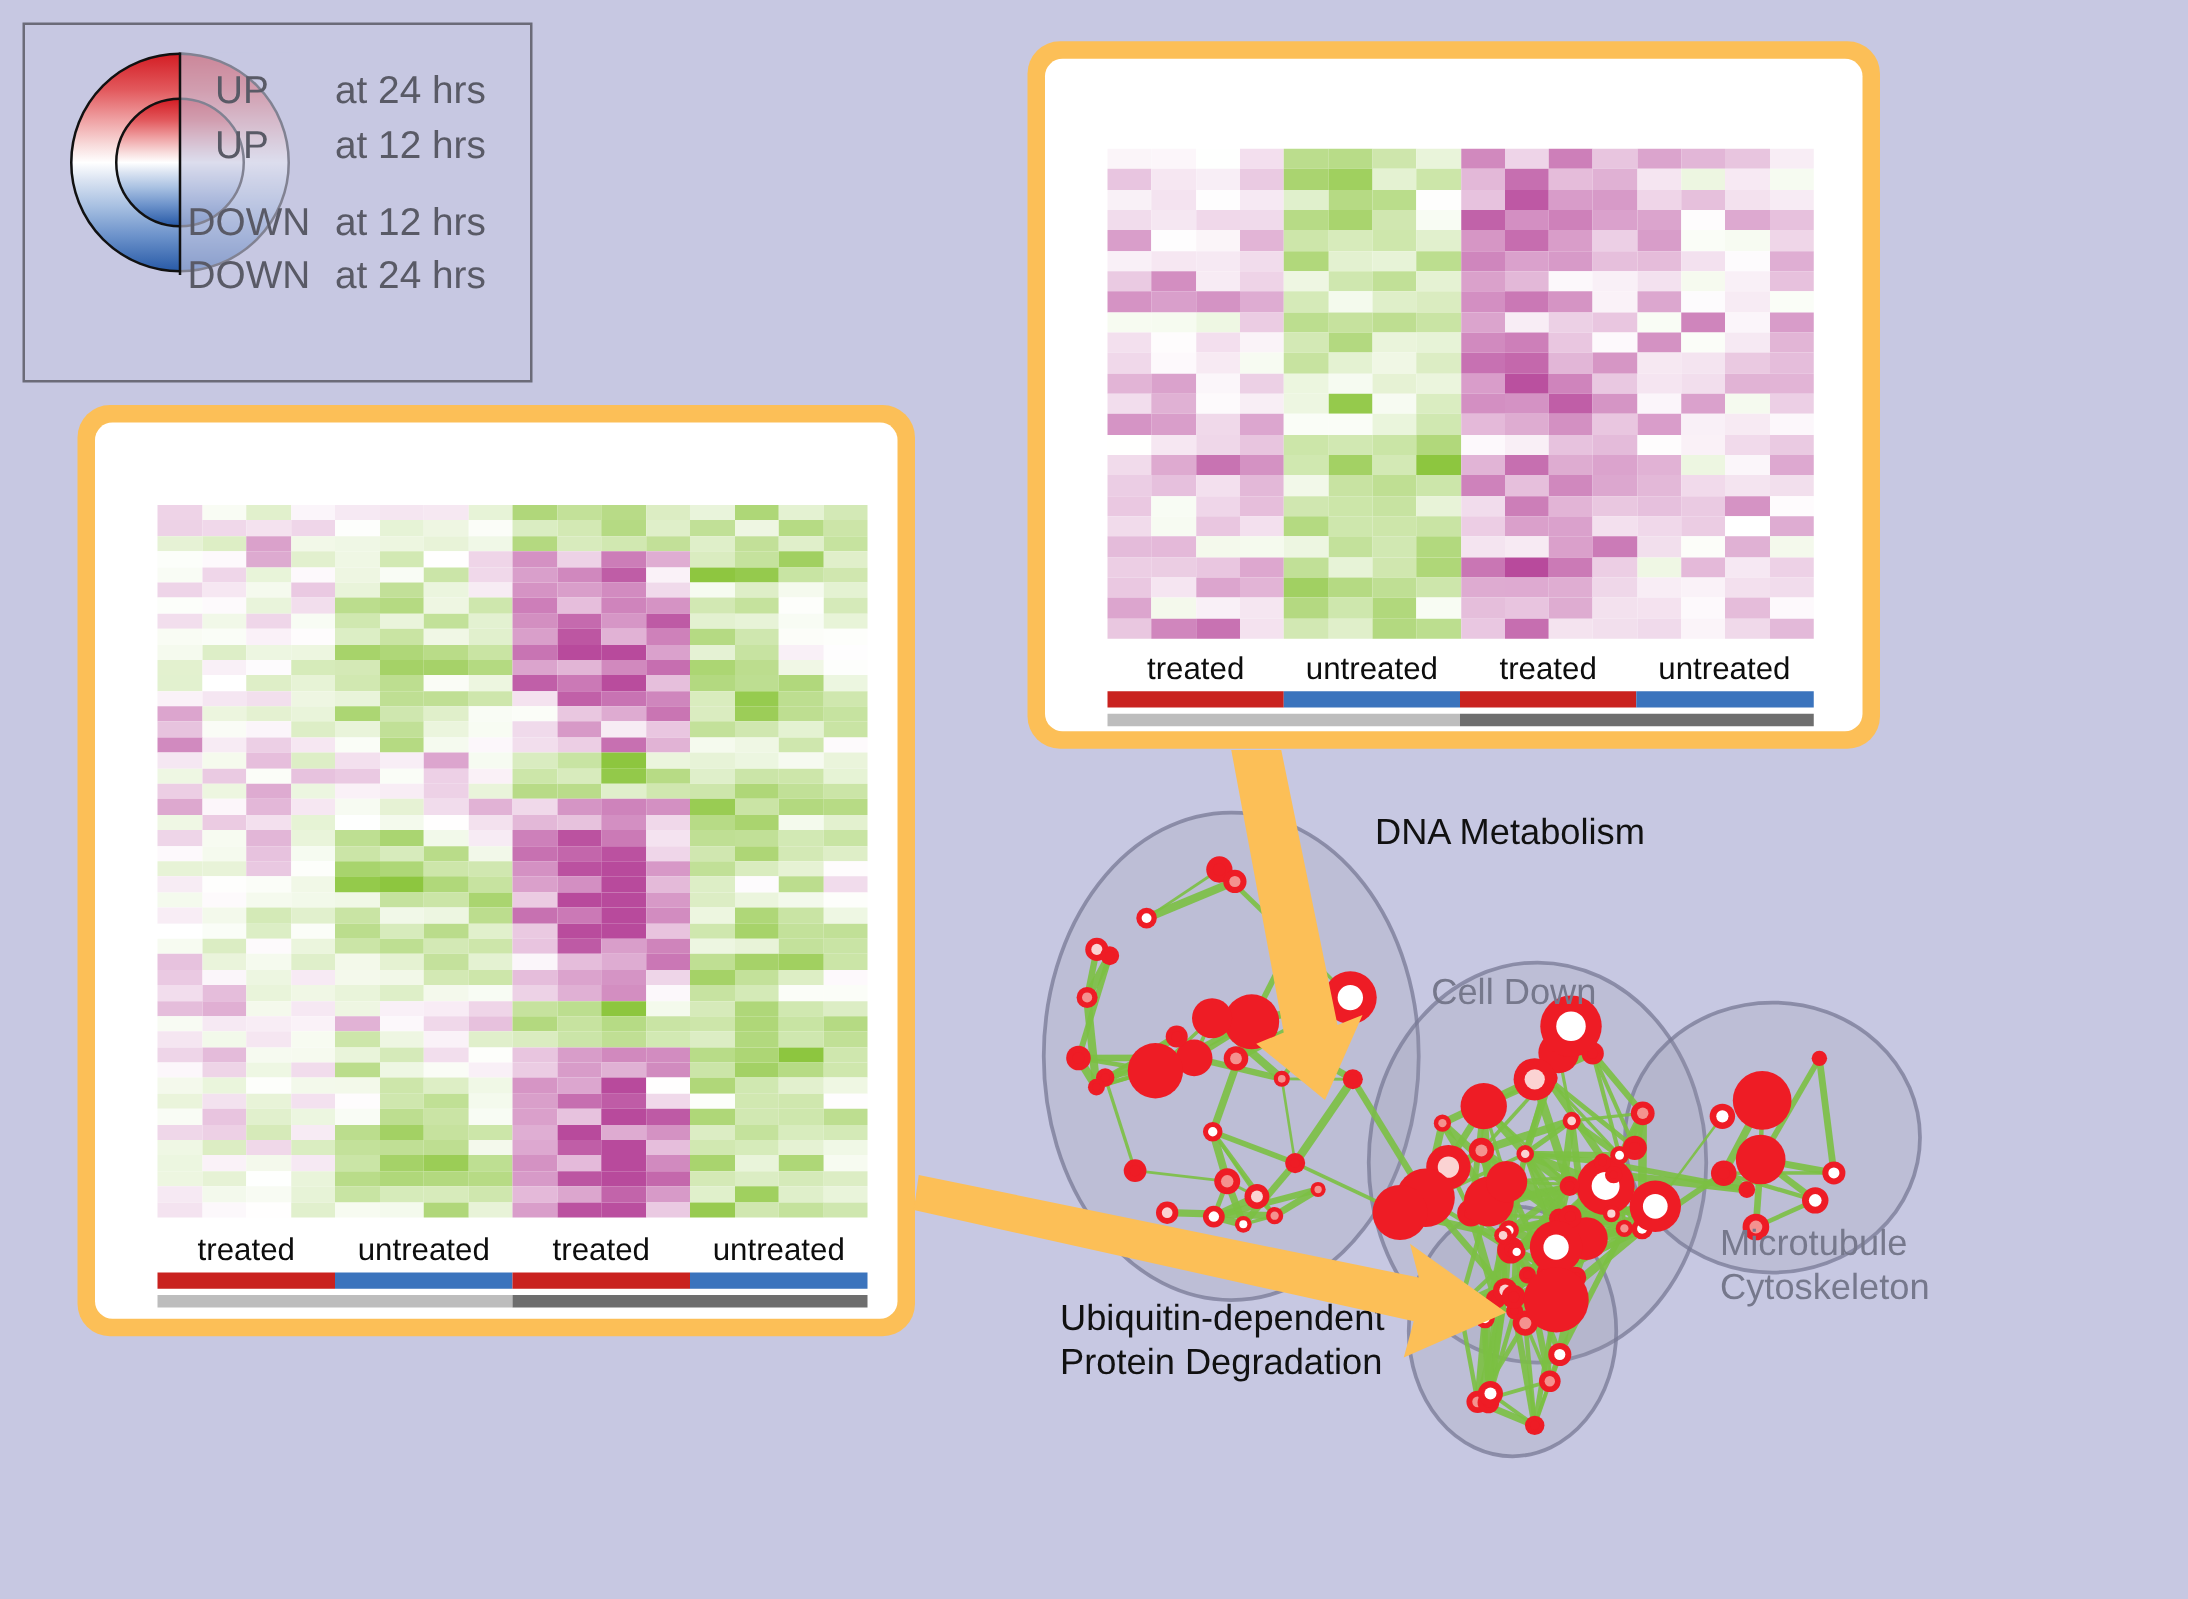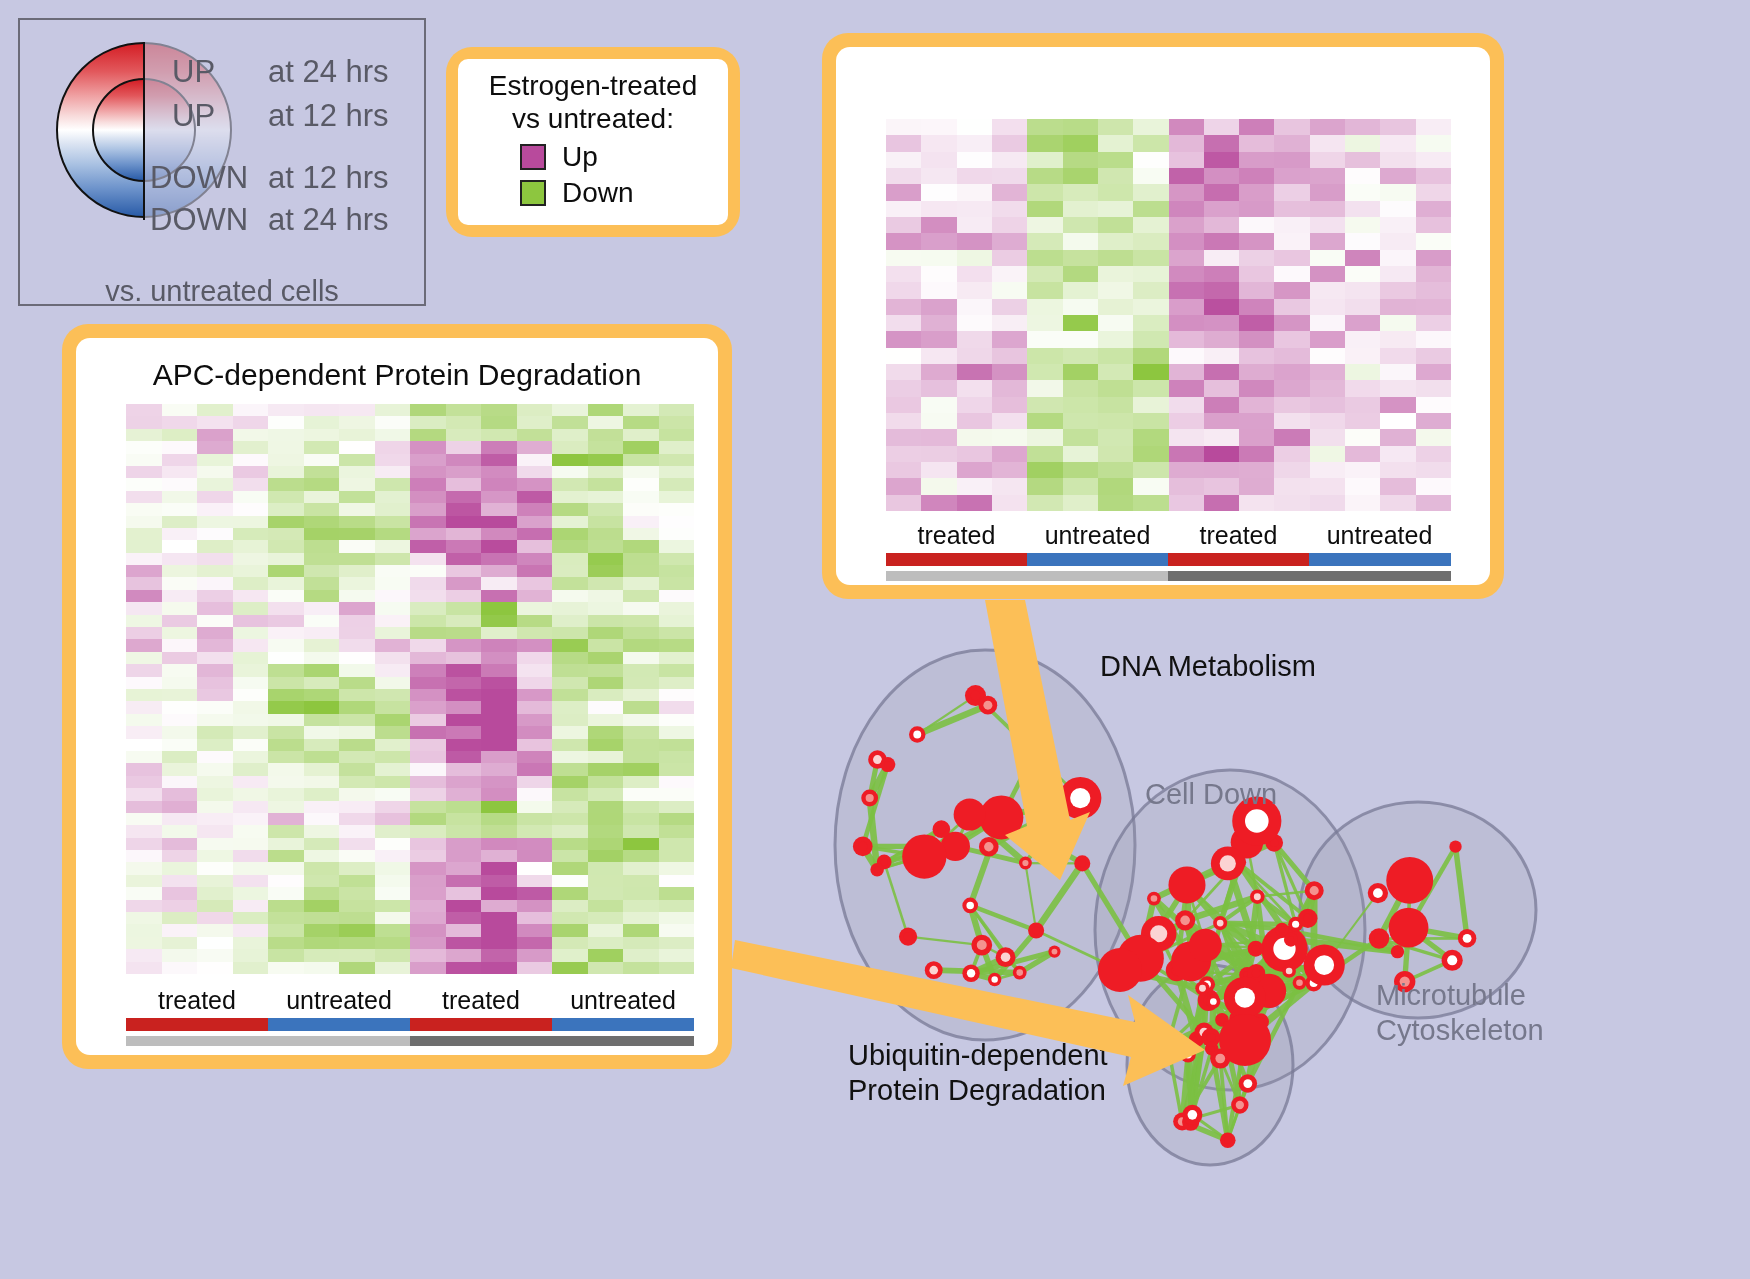--- a/index.html
+++ b/index.html
@@ -106,39 +106,22 @@
 
     <div class="ck-lab" style="left:152px;top:34px;">UP</div>
     <div class="ck-lab" style="left:248px;top:34px;">at 24 hrs</div>
     <div class="ck-lab" style="left:152px;top:78px;">UP</div>
     <div class="ck-lab" style="left:248px;top:78px;">at 12 hrs</div>
     <div class="ck-lab" style="left:130px;top:140px;">DOWN</div>
     <div class="ck-lab" style="left:248px;top:140px;">at 12 hrs</div>
     <div class="ck-lab" style="left:130px;top:182px;">DOWN</div>
     <div class="ck-lab" style="left:248px;top:182px;">at 24 hrs</div>
 
-    <div class="ck-sub" style="top:254px;">vs. untreated cells</div>
   </div>
 
-  <div class="panel" id="legendpanel">
-    <div class="panel-inner">
-      <div class="lg-head">
-        <div>Estrogen-treated</div>
-        <div>vs untreated:</div>
-      </div>
-      <div class="lg-row" style="left:62px;top:82px;">
-        <span class="swatch" id="sw-up" style="background: rgb(184, 74, 156);"></span>
-        <span class="lg-txt">Up</span>
-      </div>
-      <div class="lg-row" style="left:62px;top:118px;">
-        <span class="swatch" id="sw-down" style="background: rgb(141, 198, 63);"></span>
-        <span class="lg-txt">Down</span>
-      </div>
-    </div>
-  </div>
 
   <div class="panel" id="rf-panel" style="left:822px;top:33px;width:682px;height:566px;">
     <div class="panel-inner">
 
       <div class="hm-wrap" id="rf-heat" style="left:50px;top:72px;width:565px;height:392px;">
         <div class="hm-grid" id="rf-grid" style="grid-template-columns: repeat(16, 1fr); grid-template-rows: repeat(24, 1fr);">
             <div class="hm-cell" style="background: rgb(251, 245, 249);"></div>
             <div class="hm-cell" style="background: rgb(252, 246, 250);"></div>
             <div class="hm-cell" style="background: rgb(254, 255, 254);"></div>
             <div class="hm-cell" style="background: rgb(243, 223, 238);"></div>
@@ -536,21 +519,20 @@
       <div class="bar bar-blue" style="left:473px;top:506px;width:142px;"></div>
 
       <div class="bar bar-lgray" style="left:50px;top:524px;width:282px;height:10px;"></div>
       <div class="bar bar-dgray" style="left:332px;top:524px;width:283px;height:10px;"></div>
 
     </div>
   </div>
 
   <div class="panel" id="apc-panel" style="left:62px;top:324px;width:670px;height:745px;">
     <div class="panel-inner">
-      <div class="panel-title" style="top:20px;">APC-dependent Protein Degradation</div>
 
       <div class="hm-wrap" id="apc-heat" style="left:50px;top:66px;width:568px;height:570px;">
         <div class="hm-grid" id="apc-grid" style="grid-template-columns: repeat(16, 1fr); grid-template-rows: repeat(46, 1fr);">
             <div class="hm-cell" style="background: rgb(238, 211, 231);"></div>
             <div class="hm-cell" style="background: rgb(249, 252, 244);"></div>
             <div class="hm-cell" style="background: rgb(225, 240, 204);"></div>
             <div class="hm-cell" style="background: rgb(251, 245, 250);"></div>
             <div class="hm-cell" style="background: rgb(246, 233, 243);"></div>
             <div class="hm-cell" style="background: rgb(245, 230, 241);"></div>
             <div class="hm-cell" style="background: rgb(246, 232, 242);"></div>

